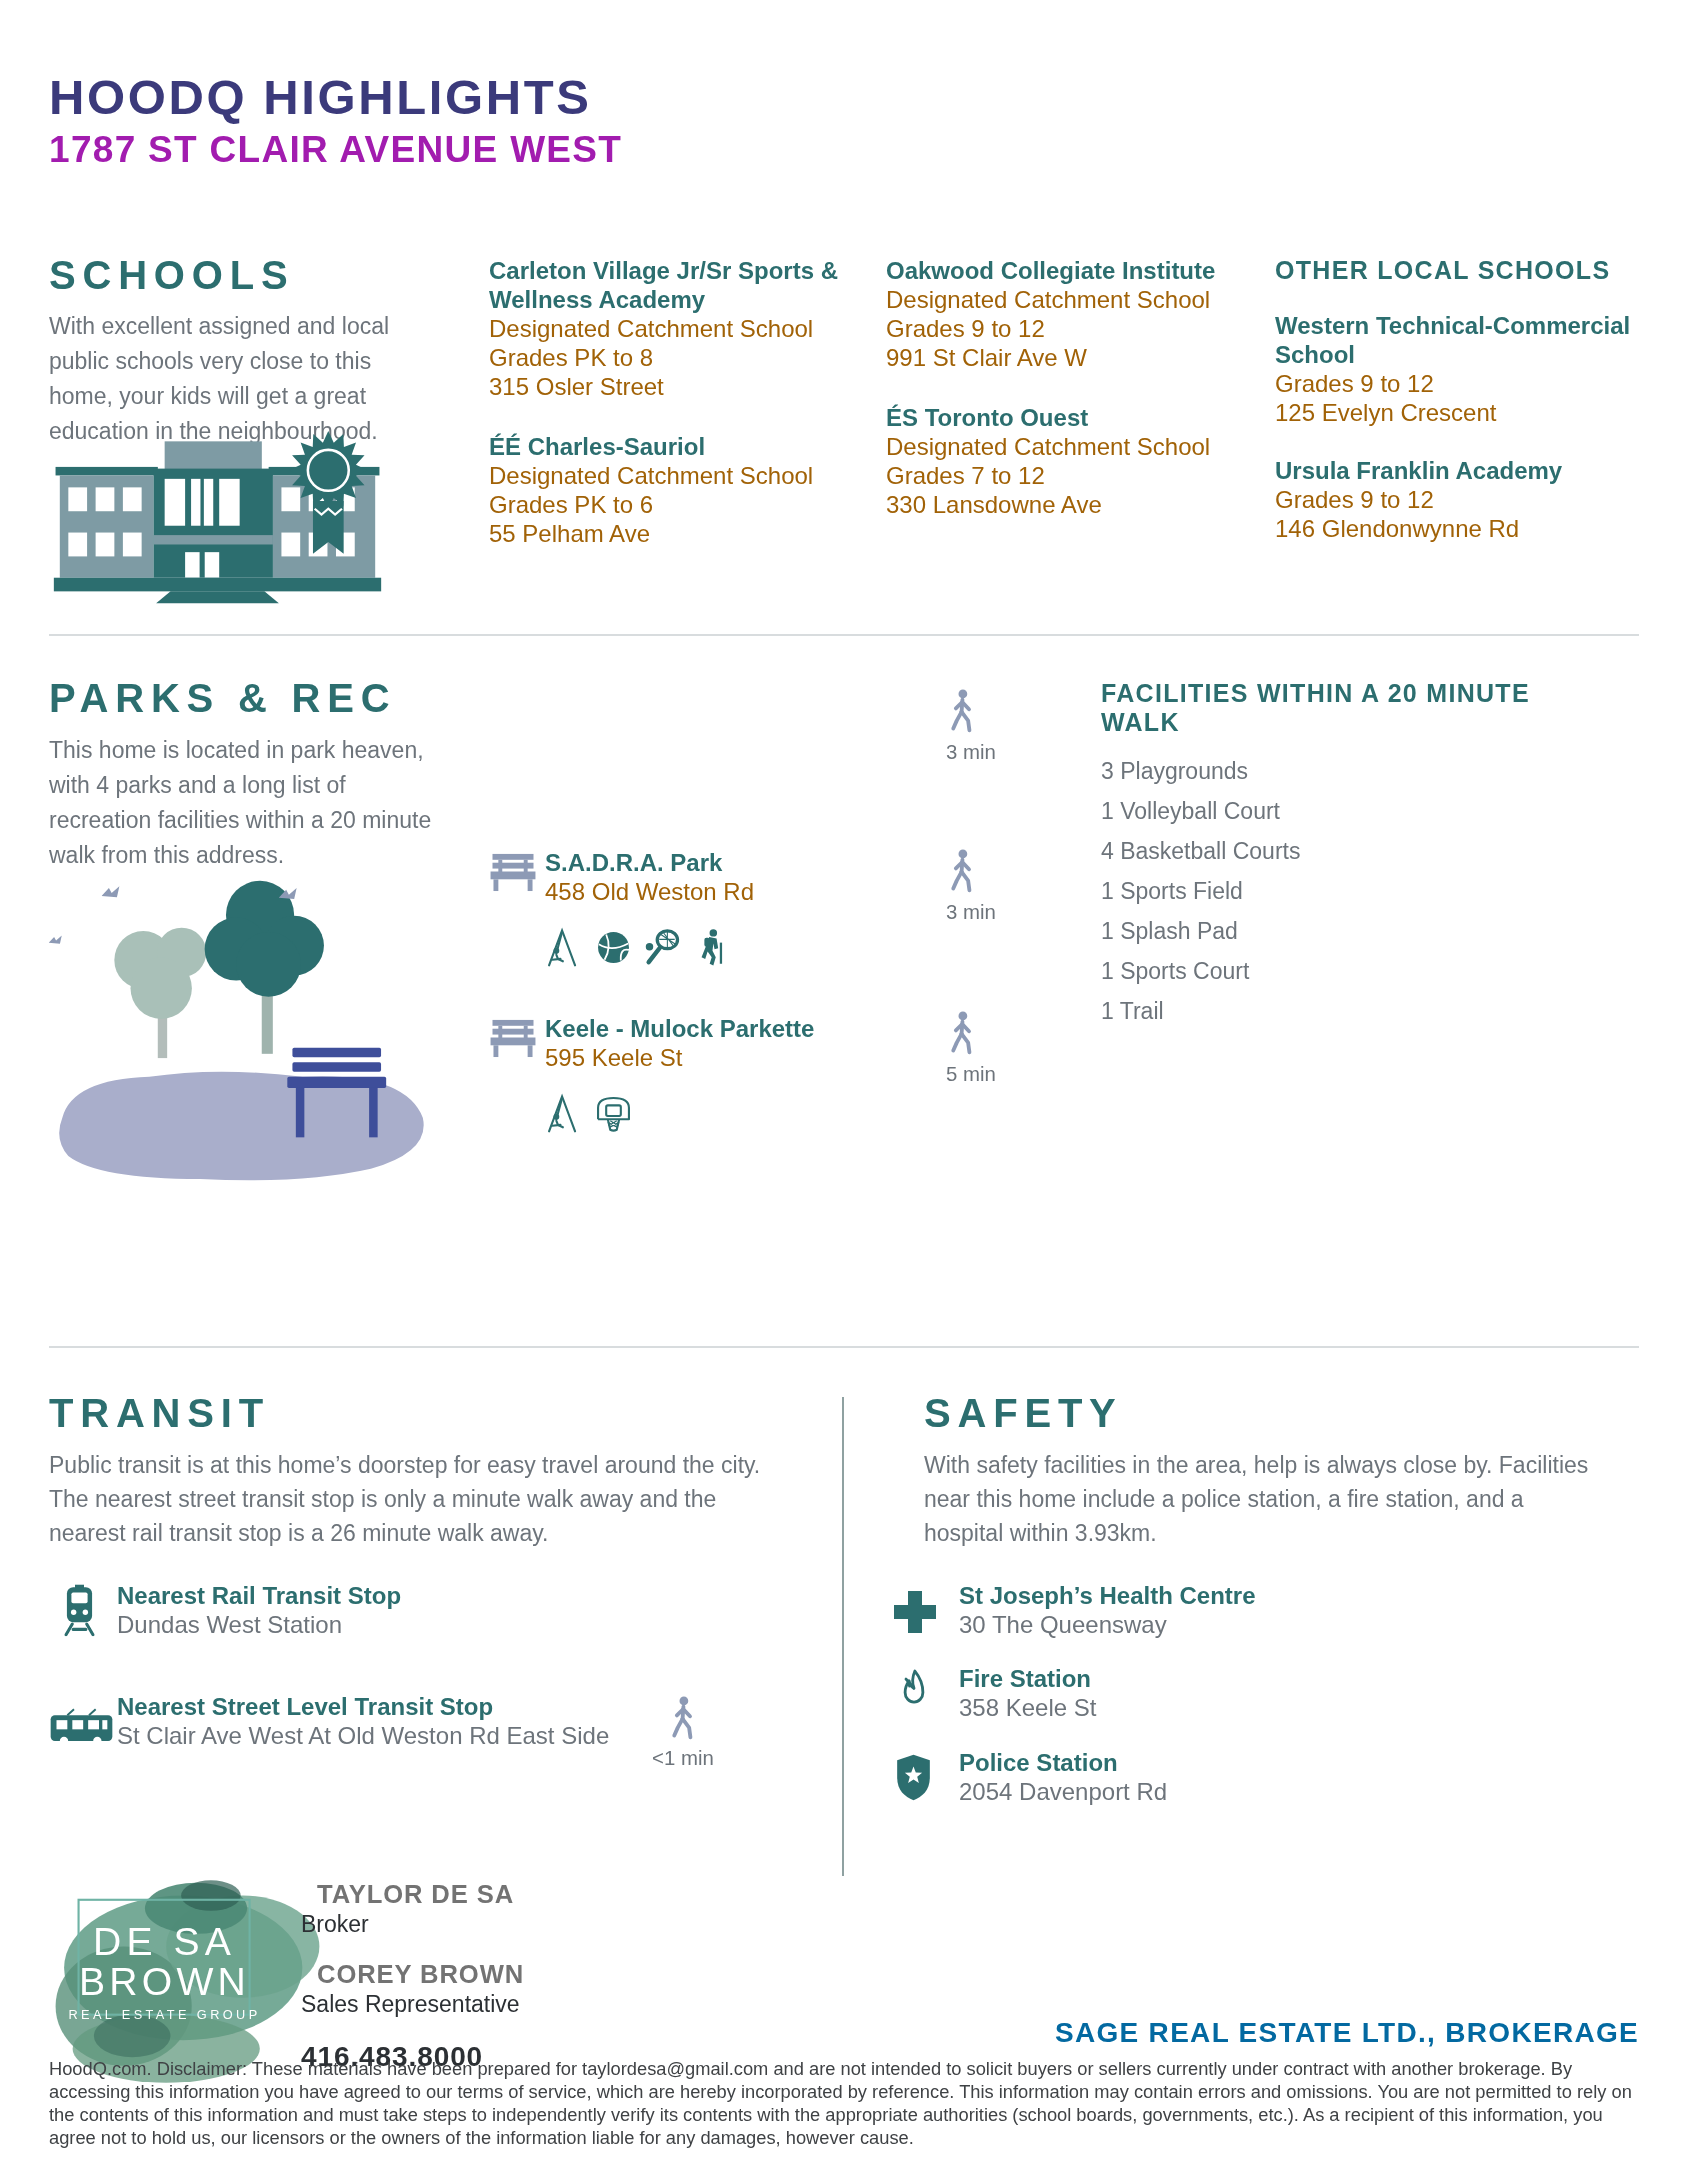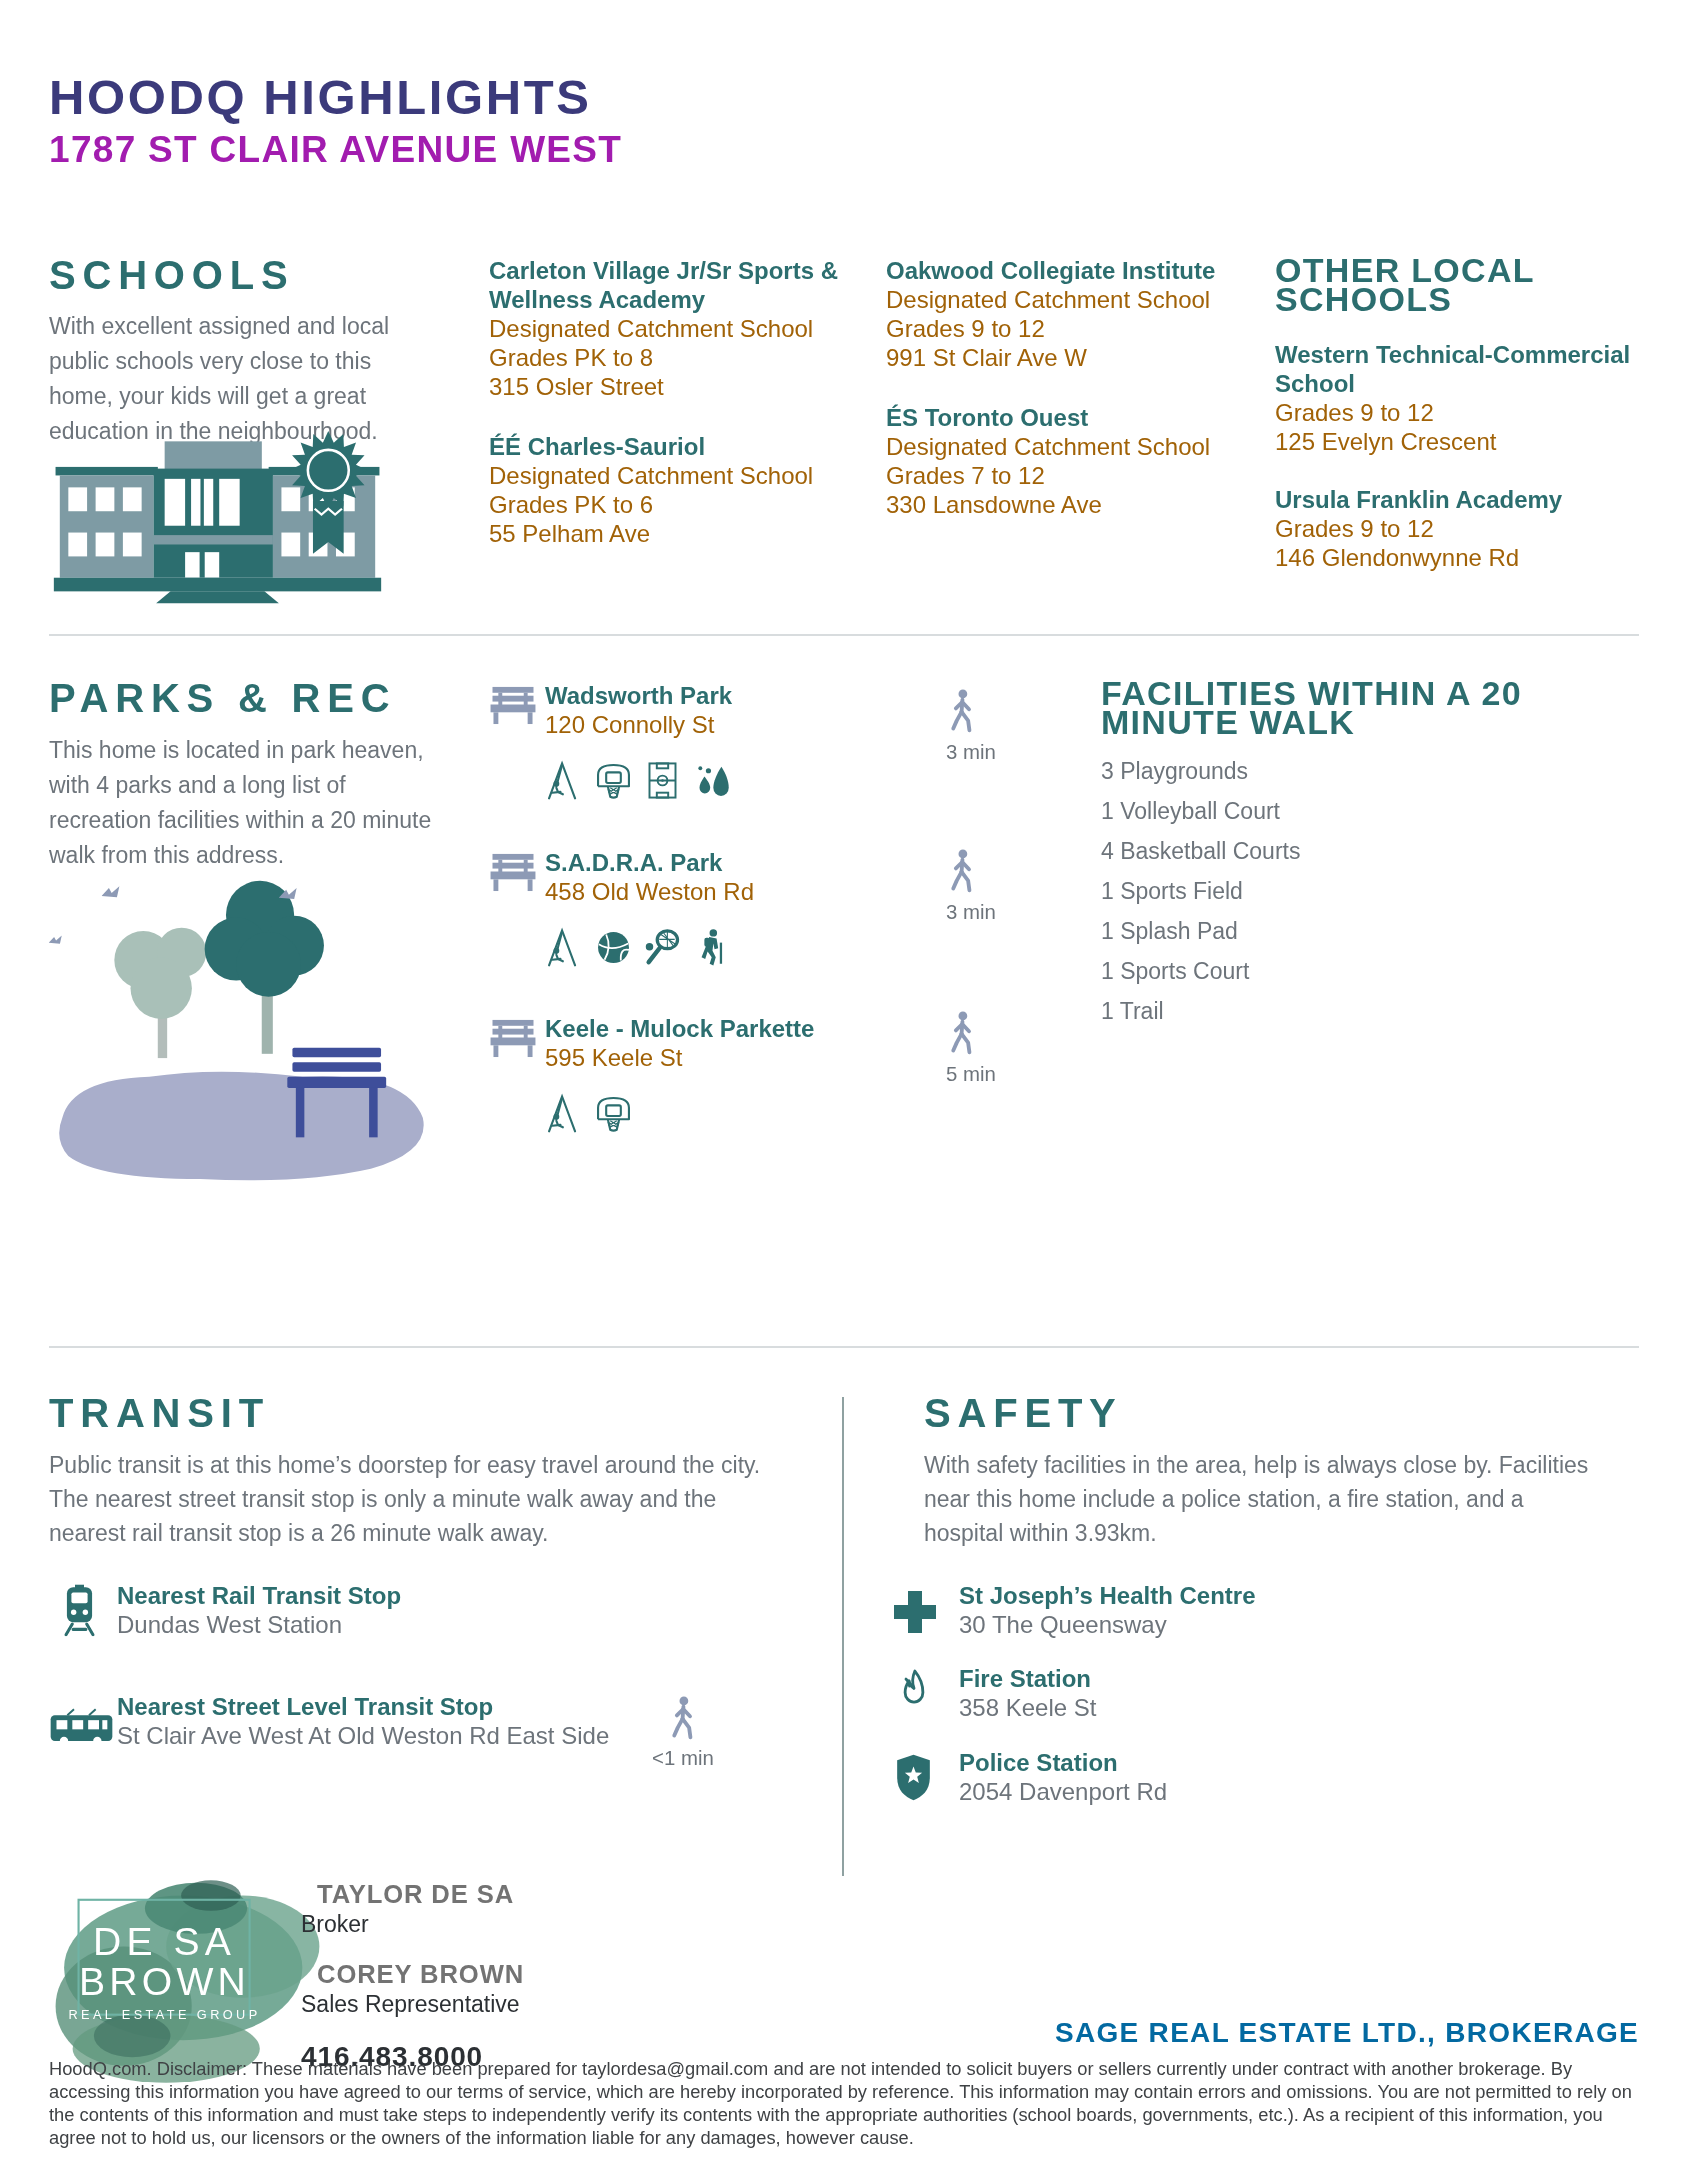--- a/index.html
+++ b/index.html
@@ -8,21 +8,21 @@
     font-family:"Liberation Sans", sans-serif;color:#6d747b;
   }
   .abs{position:absolute;}
 
   
   .brand-title{font-size:49px;font-weight:700;color:#3b3a7b;letter-spacing:2.6px;line-height:51px;}
   .brand-address{font-size:37px;font-weight:700;color:#a21caf;letter-spacing:1.3px;line-height:43px;margin-top:5.1px;}
 
   
   .section-title{font-size:40px;font-weight:600;color:#2c6e6f;letter-spacing:6.8px;line-height:43px;}
-  .sub-heading{font-size:34px;font-weight:700;color:#2c6e6f;letter-spacing:1.3px;line-height:29px;}
+  .sub-heading{font-size:25px;font-weight:700;color:#2c6e6f;letter-spacing:1.3px;line-height:29px;}
   .body-text{font-size:23px;line-height:35px;color:#6d747b;}
   .detail{font-size:24px;line-height:29px;color:#a16207;}
   .poi-name{font-size:24px;font-weight:700;color:#2c6e6f;line-height:29px;}
   .divider{height:1.7px;background:#d8dcde;}
   .vdivider{width:1.7px;background:#8fa1a1;}
 
   
   .school-col{width:379px;}
   .school-entry{margin-bottom:31px;}
   .other-entry{margin-bottom:29px;}
@@ -306,43 +306,20 @@
       <rect x="288" y="235" width="104" height="11" rx="2"></rect>
       <rect x="282" y="252" width="116" height="13" rx="2"></rect>
       <rect x="292" y="265" width="10" height="58"></rect>
       <rect x="378" y="265" width="10" height="58"></rect>
     </g>
     <use href="#sym-bird" x="64" y="28" width="26" height="15"></use>
     <use href="#sym-bird" x="272" y="30" width="26" height="15"></use>
     <use href="#sym-bird" x="2" y="86" width="19" height="11"></use>
   </svg>
 
-  <div class="abs park-entry" style="top:681px;">
-    <svg class="park-bench" width="48" height="41" viewBox="0 0 56 48">
-        <use href="#sym-bench"></use>
-      </svg>
-    <div class="park-body">
-      <div class="poi-name">Wadsworth Park</div>
-      <div class="detail">120 Connolly St</div>
-      <div class="amenity-row">
-        <svg width="39" height="43" viewBox="0 0 46 50">
-            <use href="#sym-playground"></use>
-          </svg>
-        <svg width="39" height="43" viewBox="0 0 46 50">
-            <use href="#sym-basketball"></use>
-          </svg>
-        <svg width="39" height="43" viewBox="0 0 46 50">
-            <use href="#sym-field"></use>
-          </svg>
-        <svg width="39" height="43" viewBox="0 0 46 50">
-            <use href="#sym-splash"></use>
-          </svg>
-      </div>
-    </div>
-  </div>
 
   <div class="abs park-entry" style="top:848px;">
     <svg class="park-bench" width="48" height="41" viewBox="0 0 56 48">
         <use href="#sym-bench"></use>
       </svg>
     <div class="park-body">
       <div class="poi-name">S.A.D.R.A. Park</div>
       <div class="detail">458 Old Weston Rd</div>
       <div class="amenity-row">
         <svg width="39" height="43" viewBox="0 0 46 50">

